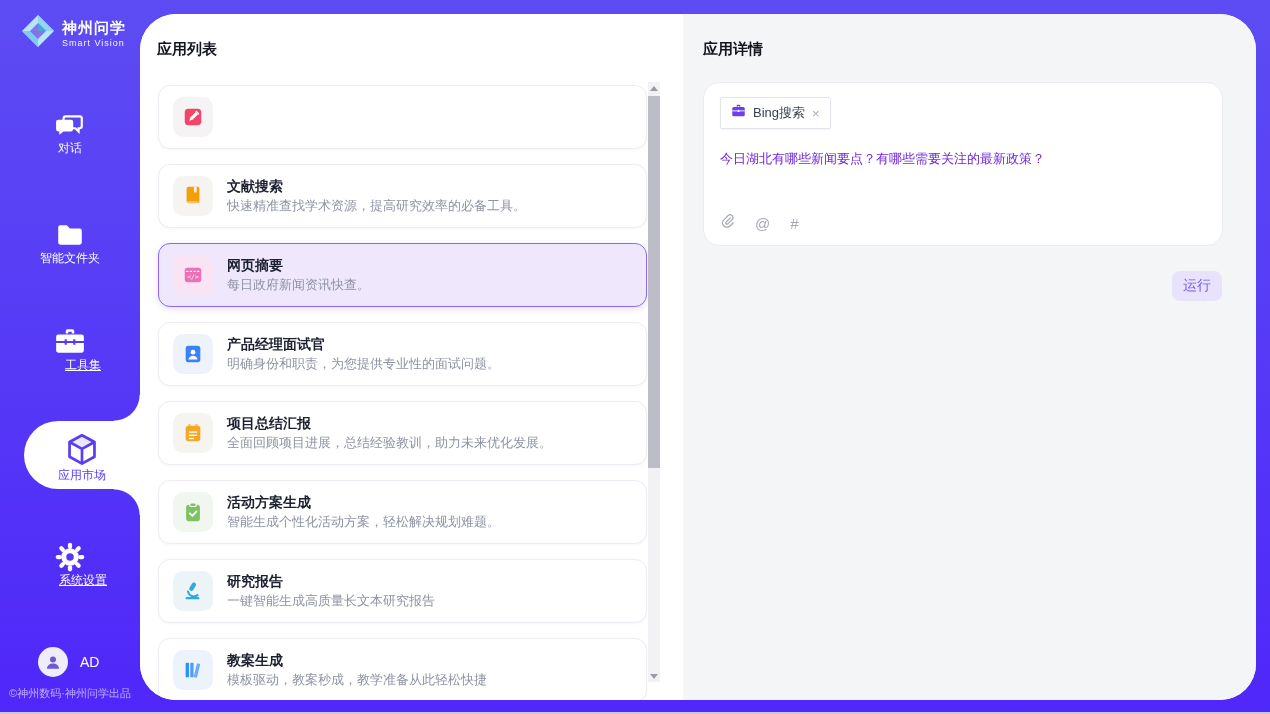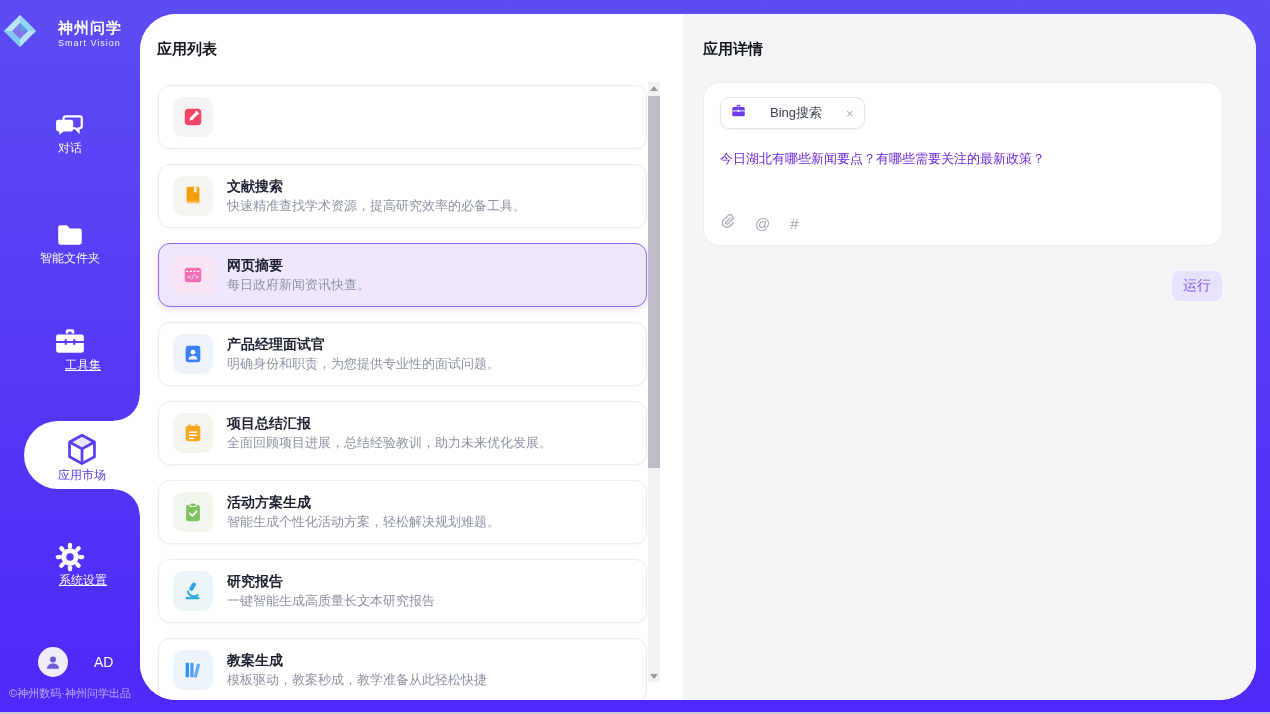--- a/index.html
+++ b/index.html
@@ -3,36 +3,36 @@
 <meta charset="utf-8">
 <style>
   html,body{margin:0;padding:0;}
   body{
     width:1270px;height:714px;position:relative;overflow:hidden;
     font-family:"Liberation Sans","DejaVu Sans",sans-serif;
     background:linear-gradient(180deg,#5d4cf3 0%,#4f27fa 100%);
   }
   
   .sidebar{position:absolute;left:0;top:0;width:140px;height:714px;color:#fff;}
-  .logo{position:absolute;left:0;top:12px;width:140px;display:flex;align-items:center;gap:20px;padding-left:2px;box-sizing:border-box;}
+  .logo{position:absolute;left:0;top:12px;width:140px;display:flex;align-items:center;gap:6px;padding-left:20px;box-sizing:border-box;}
   .logo-txt .brand{font-size:15px;font-weight:bold;letter-spacing:1px;}
   .logo-txt .brand-sub{font-size:9px;letter-spacing:1px;opacity:.95;}
   .nav-item{position:absolute;left:0;width:140px;text-align:center;color:#fff;cursor:pointer;}
   .nav-item .nav-ic{display:flex;justify-content:center;}
   .nav-item .nav-label{font-size:12px;}
   .nav-item.underlined .nav-label{text-decoration:underline;padding-left:26px;}
   .nav-item.active-bubble{left:24px;width:116px;top:421px;height:68px;background:#fff;border-radius:34px 0 0 34px;color:#5b3df2;}
   .nav-item.active-bubble .inner{padding-top:12px;}
   .nav-item.active-bubble::before{content:'';position:absolute;right:0;top:-26px;width:26px;height:26px;
     background:radial-gradient(circle at 0 0,rgba(0,0,0,0) 25px,#fff 26px);}
   .nav-item.active-bubble::after{content:'';position:absolute;right:0;bottom:-26px;width:26px;height:26px;
     background:radial-gradient(circle at 0 100%,rgba(0,0,0,0) 25px,#fff 26px);}
   .user-row{position:absolute;left:38px;top:647px;display:flex;align-items:center;gap:12px;}
   .avatar{width:30px;height:30px;border-radius:50%;background:#efecfc;display:flex;align-items:center;justify-content:center;}
-  .user-name{font-size:14px;color:#fff;margin-left:14px;}
+  .user-name{font-size:14px;color:#fff;}
   .side-footer{position:absolute;left:0;top:686px;width:140px;text-align:center;font-size:11px;color:rgba(255,255,255,.6);}
   
   .panel{position:absolute;left:140px;top:14px;width:1116px;height:686px;border-radius:36px;overflow:hidden;display:flex;background:#fff;}
   .bottom-line{position:absolute;left:0;bottom:0;width:1270px;height:2px;background:#c9c7d6;}
   
   .list-section{width:543px;background:#fff;position:relative;flex:none;}
   .section-title{position:absolute;top:26px;left:17px;font-size:15px;font-weight:bold;color:#14161f;}
   .cards{position:absolute;top:71px;left:18px;width:489px;}
   .card{height:64px;margin-bottom:15px;background:#fff;border:1px solid #ececf2;border-radius:12px;
     box-shadow:0 1px 3px rgba(30,30,60,.04);display:flex;align-items:center;gap:14px;padding:0 14px;box-sizing:border-box;cursor:pointer;}
@@ -44,21 +44,21 @@
   .scrollbar{position:absolute;left:508px;top:68px;width:12px;height:600px;background:#f2f2f5;}
   .sb-arrow{position:absolute;left:0;width:12px;height:12px;display:flex;align-items:center;justify-content:center;cursor:pointer;}
   .sb-up{top:0;} .sb-down{bottom:0;}
   .tri-up{width:0;height:0;border-left:4px solid transparent;border-right:4px solid transparent;border-bottom:5px solid #9b9ba6;}
   .tri-down{width:0;height:0;border-left:4px solid transparent;border-right:4px solid transparent;border-top:5px solid #9b9ba6;}
   .sb-thumb{position:absolute;left:0;top:14px;width:12px;height:372px;background:#bdbdc7;cursor:grab;}
   
   .detail-section{flex:1;background:#f4f5f7;position:relative;}
   .detail-section .section-title{left:20px;}
   .prompt-card{position:absolute;top:68px;left:20px;width:520px;height:164px;background:#fff;border:1px solid #ebebf0;border-radius:16px;box-sizing:border-box;padding:14px 16px;}
-  .tool-tag{display:inline-flex;align-items:center;gap:24px;height:30px;padding:0 10px;background:#fff;border:1px solid #e4e5ea;border-radius:9px;box-shadow:0 1px 2px rgba(30,30,60,.05);}
+  .tool-tag{display:inline-flex;align-items:center;gap:7px;height:30px;padding:0 10px;background:#fff;border:1px solid #e4e5ea;border-radius:2px;box-shadow:0 1px 2px rgba(30,30,60,.05);}
   .tool-tag .tag-label{font-size:13px;color:#3a4150;}
   .tool-tag .tag-close{font-size:13px;color:#a9adb8;cursor:pointer;line-height:1;}
   .prompt-text{margin-top:20px;font-size:13px;color:#6d28d9;line-height:1.5;}
   .attach-row{position:absolute;left:16px;bottom:12px;display:flex;align-items:center;gap:20px;color:#a3a8b4;}
   .attach-row .txt-ic{font-size:15px;color:#a3a8b4;cursor:pointer;}
   .run-btn{position:absolute;top:257px;right:34px;width:50px;height:30px;background:#e9e2fc;color:#7a5af8;
     border:none;border-radius:8px;font-size:14px;font-family:inherit;cursor:pointer;display:flex;align-items:center;justify-content:center;}
 </style>
 </head>
 <body>

